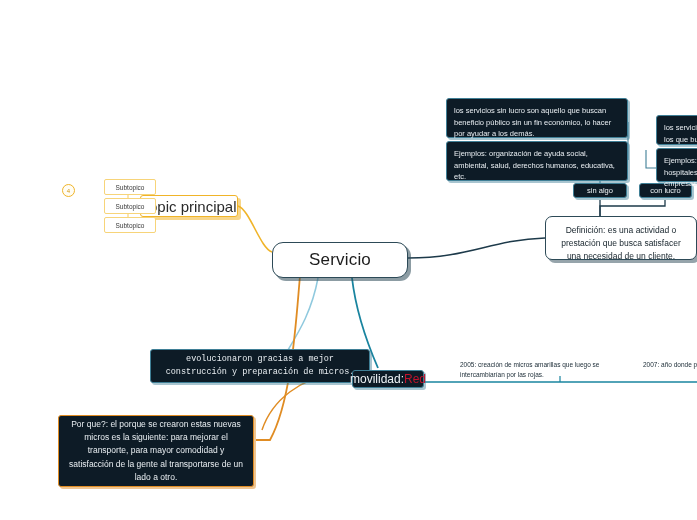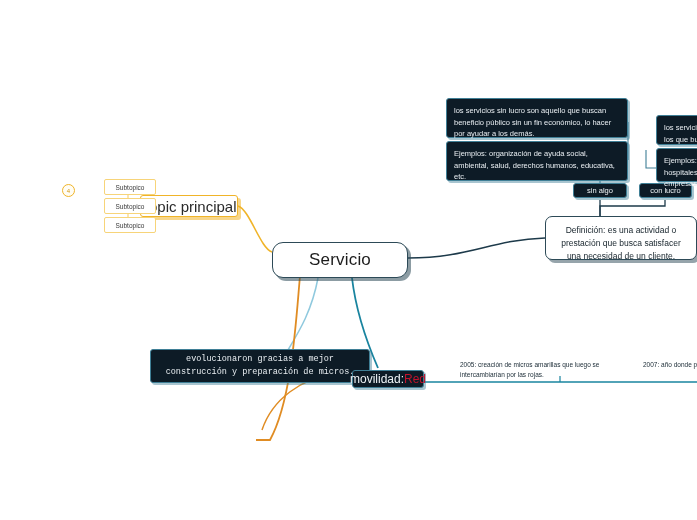--- a/index.html
+++ b/index.html
@@ -148,20 +148,23 @@
     <span>los servicios con lucro son los que buscan algo para su beneficio económico.</span>
   </div>
   <div class="node dark" style="left:656px;top:148px;width:110px;height:34px;">
     <span>Ejemplos: bancos, hospitales privados, empresas privadas, etc.</span>
   </div>
 
   <div class="node dark center" style="left:150px;top:349px;width:220px;height:34px;display:flex;align-items:center;justify-content:center;font-size:8.5px;font-family:Liberation Mono, monospace;">
     <span>evolucionaron gracias a mejor construcción y preparación de micros.</span>
   </div>
 
+  <div class="node dark center orange" style="left:58px;top:415px;width:196px;height:72px;display:flex;align-items:center;justify-content:center;font-size:8.5px;">
+    <span>Por que?: el porque se crearon estas nuevas micros es la siguiente: para mejorar el transporte, para mayor comodidad y satisfacción de la gente al transportarse de un lado a otro.</span>
+  </div>
 
   <div class="node pill" style="left:352px;top:370px;width:72px;height:18px;font-size:12px;">
     <span>movilidad: </span>
       <span class="red">Red</span>
   </div>
 
   <div class="plain" style="left:460px;top:360px;width:175px;">
     <span>2005: creación de micros amarillas que luego se intercambiarían por las rojas.</span>
   </div>
   <div class="plain" style="left:643px;top:360px;width:110px;">

